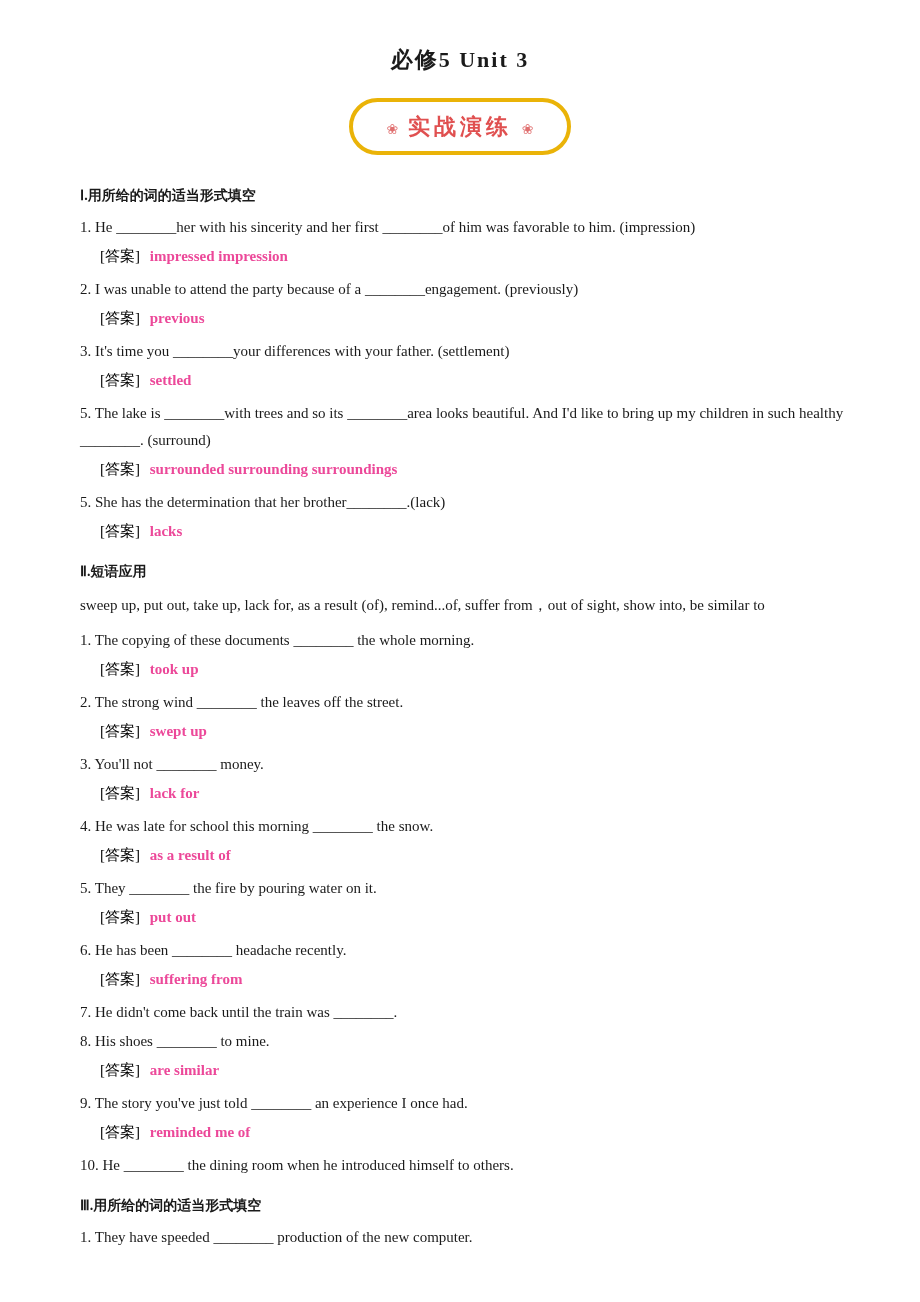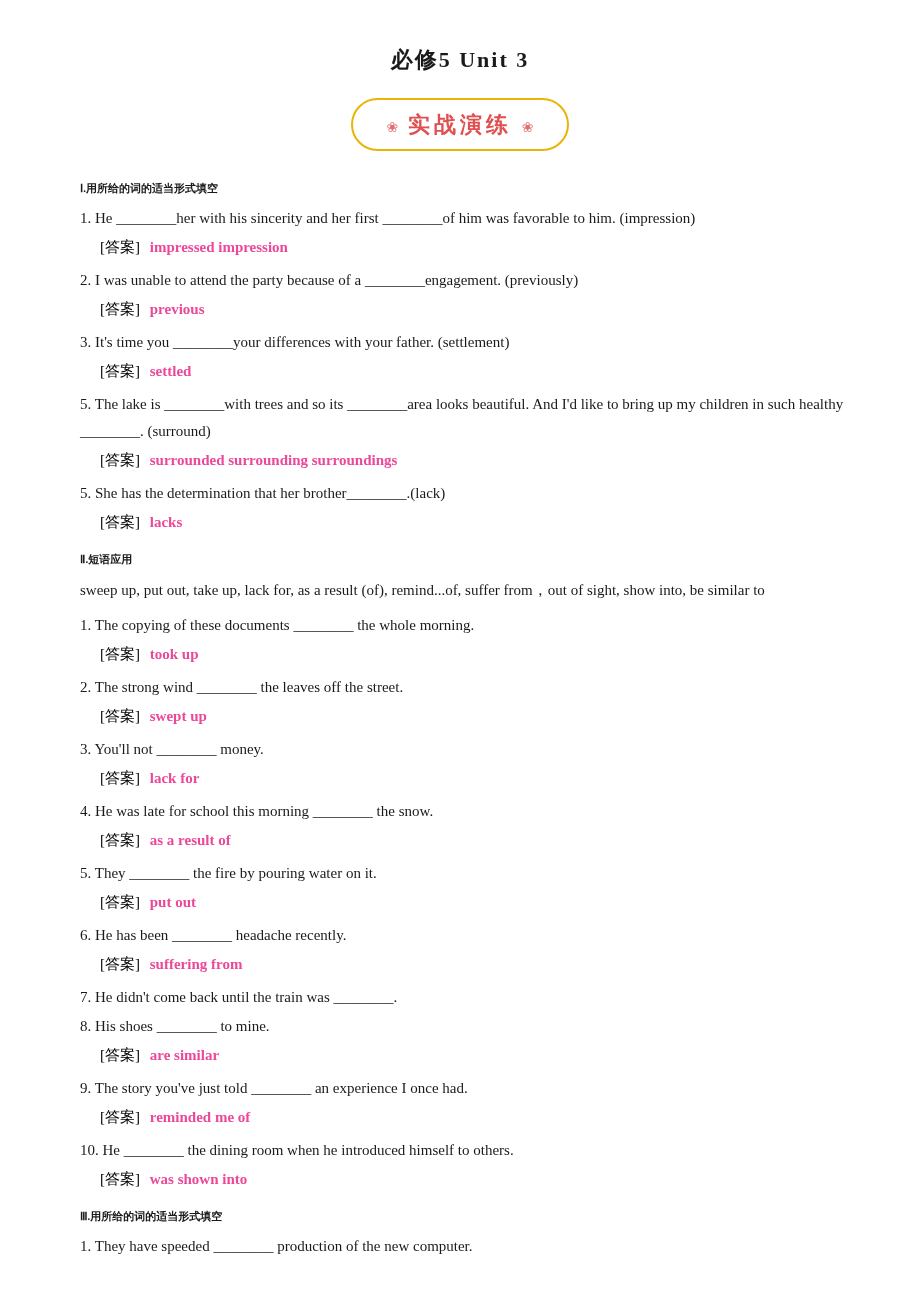--- a/index.html
+++ b/index.html
@@ -23,41 +23,41 @@
       font-weight: bold;
       margin-bottom: 18px;
       letter-spacing: 2px;
     }
     .decorative-banner {
       text-align: center;
       margin-bottom: 28px;
     }
     .banner-box {
       display: inline-block;
-      border: 2px solid #eab308;
+      border: 4px solid #eab308;
       border-radius: 30px;
       padding: 5px 28px;
       position: relative;
     }
     .banner-box::before,
     .banner-box::after {
       content: '❀';
       color: #e07070;
       font-size: 14px;
       margin: 0 6px;
     }
     .banner-text {
       font-size: 22px;
       font-weight: bold;
       color: #e05050;
       letter-spacing: 4px;
       font-family: "KaiTi", "楷体", serif;
     }
     .section-heading {
-      font-size: 11px;
+      font-size: 14px;
       font-weight: bold;
       margin: 14px 0 6px 20px;
       font-family: Liberation Serif, serif;
     }
     .question-block {
       margin-bottom: 2px;
       margin-left: 20px;
     }
     .question-text {
       margin-bottom: 2px;
@@ -205,24 +205,20 @@
   <div class="question-block">
     <div class="question-text">9. The story you've just told ________ an experience I once had.</div>
     <div class="answer-line">
       <span class="answer-label">[答案]</span>
       <span class="answer-value">reminded me of</span>
     </div>
   </div>
 
   <div class="question-block">
     <div class="question-text">10. He ________ the dining room when he introduced himself to others.</div>
-    <div class="answer-line">
-      <span class="answer-label">[答案]</span>
-      <span class="answer-value">was shown into</span>
-    </div>
   </div>
 </div>
 
 <div>
   <div class="section-heading">Ⅲ.用所给的词的适当形式填空</div>
 
   <div class="question-block">
     <div class="question-text">1. They have speeded ________ production of the new computer.</div>
 
   </div>

